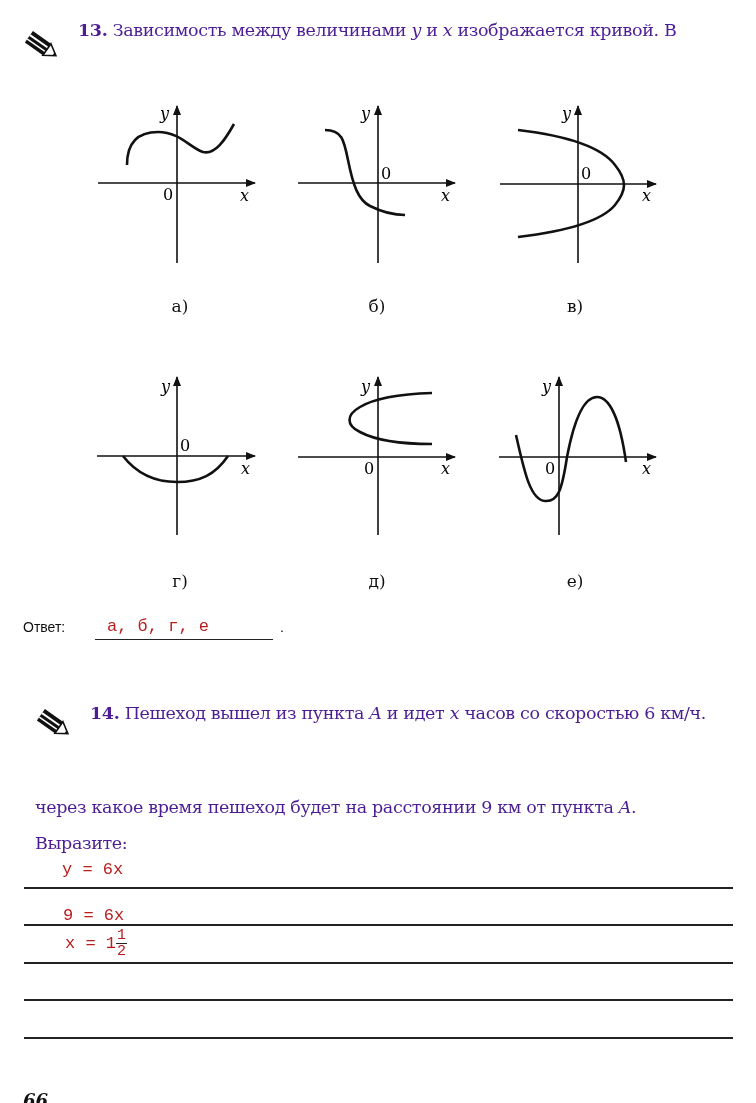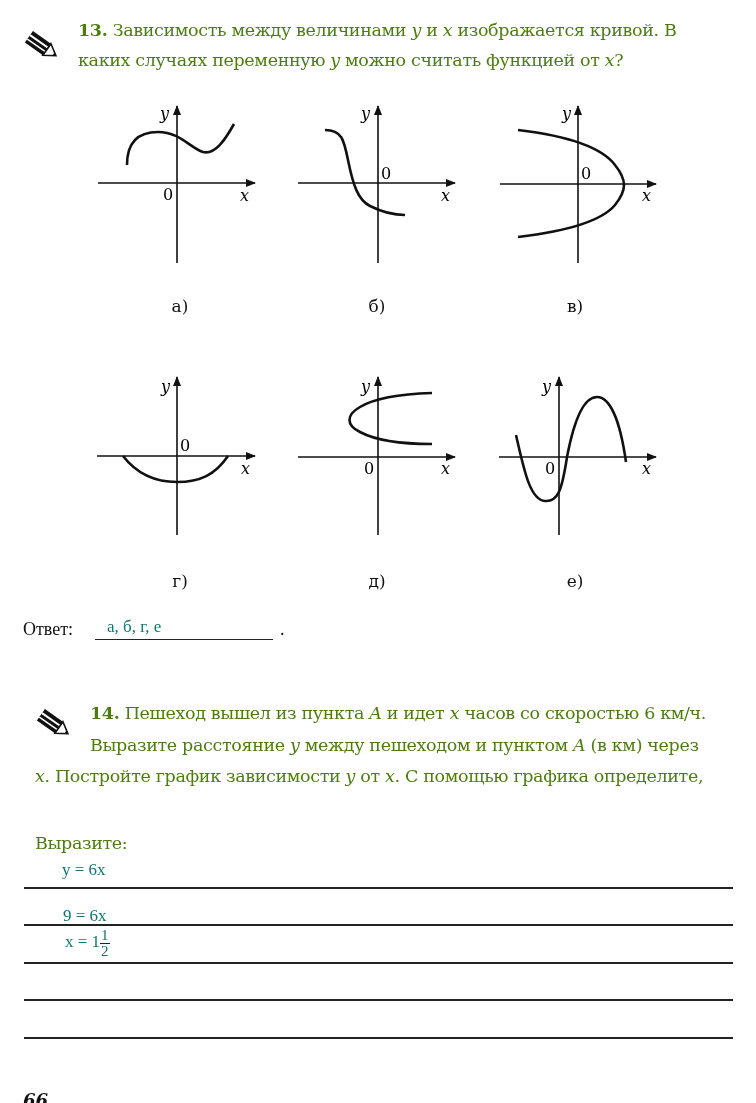--- a/index.html
+++ b/index.html
@@ -5,33 +5,33 @@
   html, body { margin: 0; padding: 0; background: #ffffff; }
   body {
     width: 756px; height: 1103px; position: relative; overflow: hidden;
     font-family: "DejaVu Serif", "Liberation Serif", serif;
     color: #111;
   }
   .abs { position: absolute; }
   .task-text {
     font-family: "DejaVu Serif", serif;
     font-size: 17.5px; line-height: 30px; letter-spacing: -0.35px;
-    color: #4d7c0f;
+    color: #4c1d95;
   }
   .task-text b { font-weight: bold; }
   .it { font-style: italic; }
   .pencil { width: 40px; height: 40px; }
   .graph-svg { position: absolute; left: 0; top: 0; }
   .graph-label {
     position: absolute; font-family: "DejaVu Serif", serif; font-size: 17px;
     width: 40px; text-align: center;
   }
-  .answer-label { font-family: Liberation Serif, serif; font-size: 18px; }
+  .answer-label { font-family: Liberation Sans, sans-serif; font-size: 14px; }
   .handwriting {
-    font-family: Liberation Serif, serif; font-size: 17px; color: #0f766e;
+    font-family: Liberation Mono, monospace; font-size: 17px; color: #b91c1c;
   }
   .rule-line { position: absolute; left: 24px; width: 709px; height: 1.5px; background: #222; }
   .page-number { font-family: "DejaVu Serif", serif; font-weight: bold; font-size: 18px; }
   .frac { display: inline-block; vertical-align: middle; text-align: center; line-height: 1; font-size: 15px; }
   .frac span { display: block; }
   .frac .num { border-bottom: 1px solid #222; padding: 0 1px; }
 </style>
 </head>
 <body>
 
@@ -44,23 +44,20 @@
       <rect x="4" y="22" width="22" height="1.5" fill="#fff"></rect>
       <polygon points="26,13 37,20 26,27" fill="#fff" stroke="#111" stroke-width="1.6"></polygon>
       <polygon points="34,18.2 37,20 34,21.8" fill="#111"></polygon>
     </g>
   </svg>
 
   <div class="abs task-text" style="left:78px;top:15px;width:660px;">
     <div>
       <b>13.</b>
       <span>Зависимость между величинами </span><span class="it">y</span><span> и </span><span class="it">x</span><span> изображается кривой. В</span>
-    </div>
-    <div>
-      <span>каких случаях переменную </span><span class="it">y</span><span> можно считать функцией от </span><span class="it">x</span><span>?</span>
     </div>
   </div>
 
   <svg class="graph-svg" width="756" height="650">
     <defs>
       <marker id="arr" markerWidth="10" markerHeight="8" refX="9" refY="4" orient="auto" markerUnits="userSpaceOnUse">
         <polygon points="0,0 10,4 0,8" fill="#111"></polygon>
       </marker>
     </defs>
 
@@ -141,25 +138,22 @@
       <rect x="4" y="22" width="22" height="1.5" fill="#fff"></rect>
       <polygon points="26,13 37,20 26,27" fill="#fff" stroke="#111" stroke-width="1.6"></polygon>
       <polygon points="34,18.2 37,20 34,21.8" fill="#111"></polygon>
     </g>
   </svg>
 
   <div class="abs task-text" style="left:78px;top:8px;">
     <b>14.</b>
     <span>Пешеход вышел из пункта </span><span class="it">A</span><span> и идет </span><span class="it">x</span><span> часов со скоростью 6 км/ч.</span>
   </div>
-  <div class="abs task-text" style="left:78px;top:40px;">
-    <span>Выразите расстояние </span><span class="it">y</span><span> между пешеходом и пунктом </span><span class="it">A</span><span> (в км) через</span>
-  </div>
-  <div class="abs task-text" style="left:23px;top:71px;">
-    <span class="it">x</span><span>. Постройте график зависимости </span><span class="it">y</span><span> от </span><span class="it">x</span><span>. С помощью графика определите,</span>
+  <div class="abs task-text" style="left:23px;top:102px;">
+    <span>через какое время пешеход будет на расстоянии 9 км от пункта </span><span class="it">A</span><span>.</span>
   </div>
 
   <div class="abs task-text" style="left:23px;top:138px;">Выразите:</div>
 </div>
 
 <div class="abs" style="left:0;top:850px;width:756px;height:200px;">
   <div class="abs handwriting" style="left:62px;top:10px;">y = 6x</div>
   <div class="abs handwriting" style="left:63px;top:56px;">9 = 6x</div>
   <div class="abs handwriting" style="left:65px;top:78px;">
     <span>x = 1</span><span class="frac"><span class="num">1</span><span>2</span></span>

